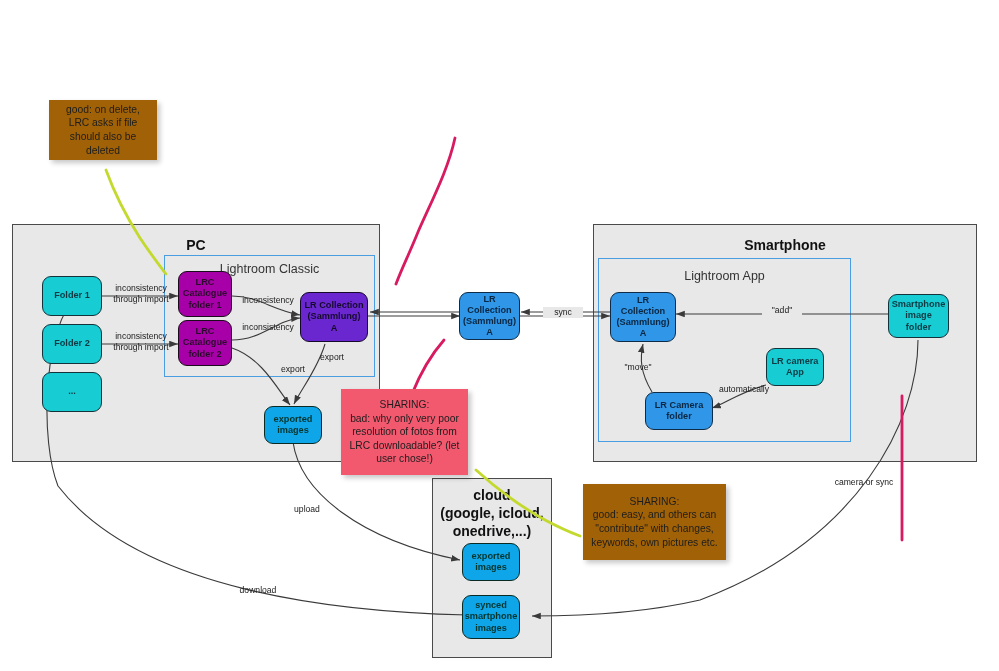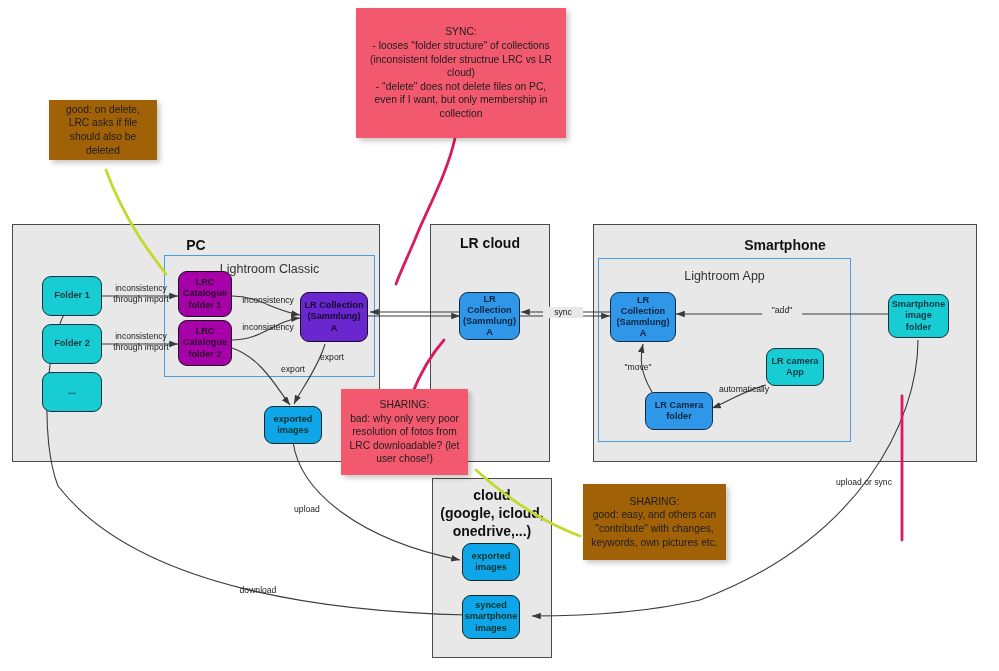--- a/index.html
+++ b/index.html
@@ -57,23 +57,20 @@
 </style>
 </head>
 <body>
 
 <div id="canvas">
 
   <div class="container" style="left:12px;top:224px;width:368px;height:238px;">
     <div class="container-title" style="top:12px;">PC</div>
   </div>
 
-  <div class="container" style="left:430px;top:224px;width:120px;height:238px;">
-    <div class="container-title" style="top:10px;">LR cloud</div>
-  </div>
 
   <div class="container" style="left:593px;top:224px;width:384px;height:238px;">
     <div class="container-title" style="top:12px;">Smartphone</div>
   </div>
 
   <div class="container" style="left:432px;top:478px;width:120px;height:180px;">
     <div class="container-title" style="top:8px;white-space:pre-line;line-height:1.28;">cloud
 (google, icloud,
 onedrive,...)</div>
   </div>
@@ -183,25 +180,22 @@
   <div class="elabel" style="left:236px;top:295px;width:64px;">inconsistency</div>
   <div class="elabel" style="left:236px;top:322px;width:64px;">inconsistency</div>
   <div class="elabel" style="left:272px;top:364px;width:42px;">export</div>
   <div class="elabel" style="left:311px;top:352px;width:42px;">export</div>
   <div class="elabel" style="left:543px;top:307px;width:40px;background:#e8e8e8;">sync</div>
   <div class="elabel" style="left:762px;top:305px;width:40px;background:#e8e8e8;">"add"</div>
   <div class="elabel" style="left:618px;top:362px;width:40px;">"move"</div>
   <div class="elabel" style="left:713px;top:384px;width:62px;">automatically</div>
   <div class="elabel" style="left:287px;top:504px;width:40px;">upload</div>
   <div class="elabel" style="left:233px;top:585px;width:50px;">download</div>
-  <div class="elabel" style="left:829px;top:477px;width:70px;">upload or sync</div>
-
-  <div class="note note-pink" style="left: 356px; top: 8px; width: 210px; height: 130px; white-space: pre-line;">SYNC:
-- looses "folder structure" of collections (inconsistent folder structrue LRC vs LR cloud)
- - "delete" does not delete files on PC, even if I want, but only membership in collection</div>
+  <div class="elabel" style="left:829px;top:477px;width:70px;">camera or sync</div>
+
 
   <div class="note note-green" style="left: 49px; top: 100px; width: 108px; height: 60px; white-space: pre-line;">good: on delete, LRC asks if file should also be deleted</div>
 
   <div class="note note-pink" style="left: 341px; top: 389px; width: 127px; height: 86px; white-space: pre-line;">SHARING:
 bad: why only very poor resolution of fotos from LRC downloadable? (let user chose!)</div>
 
   <div class="note note-green" style="left: 583px; top: 484px; width: 143px; height: 76px; white-space: pre-line;">SHARING:
 good: easy, and others can "contribute" with changes, keywords, own pictures etc.</div>
 
 

